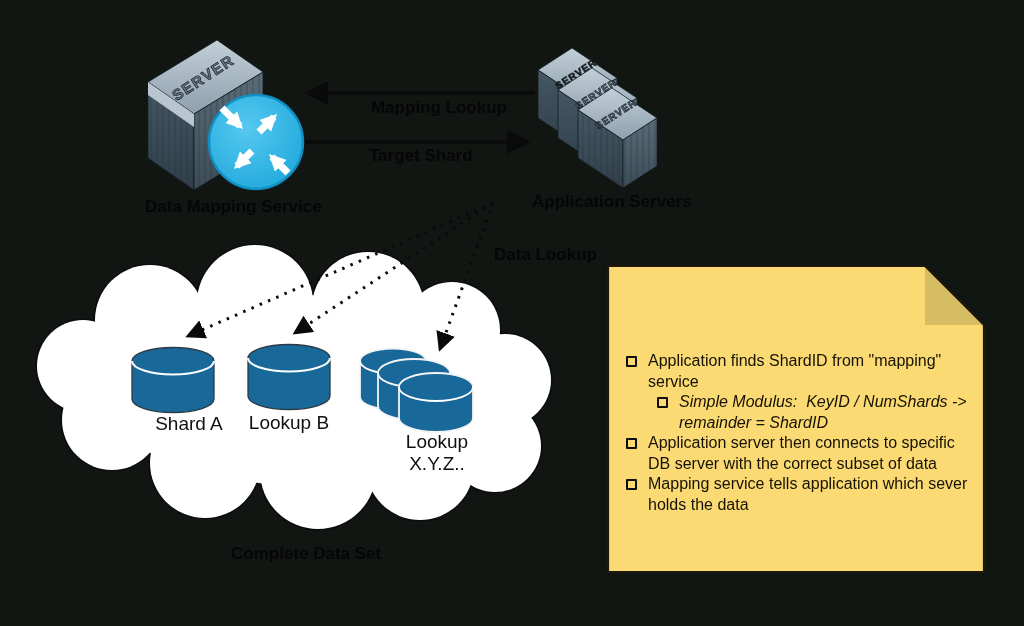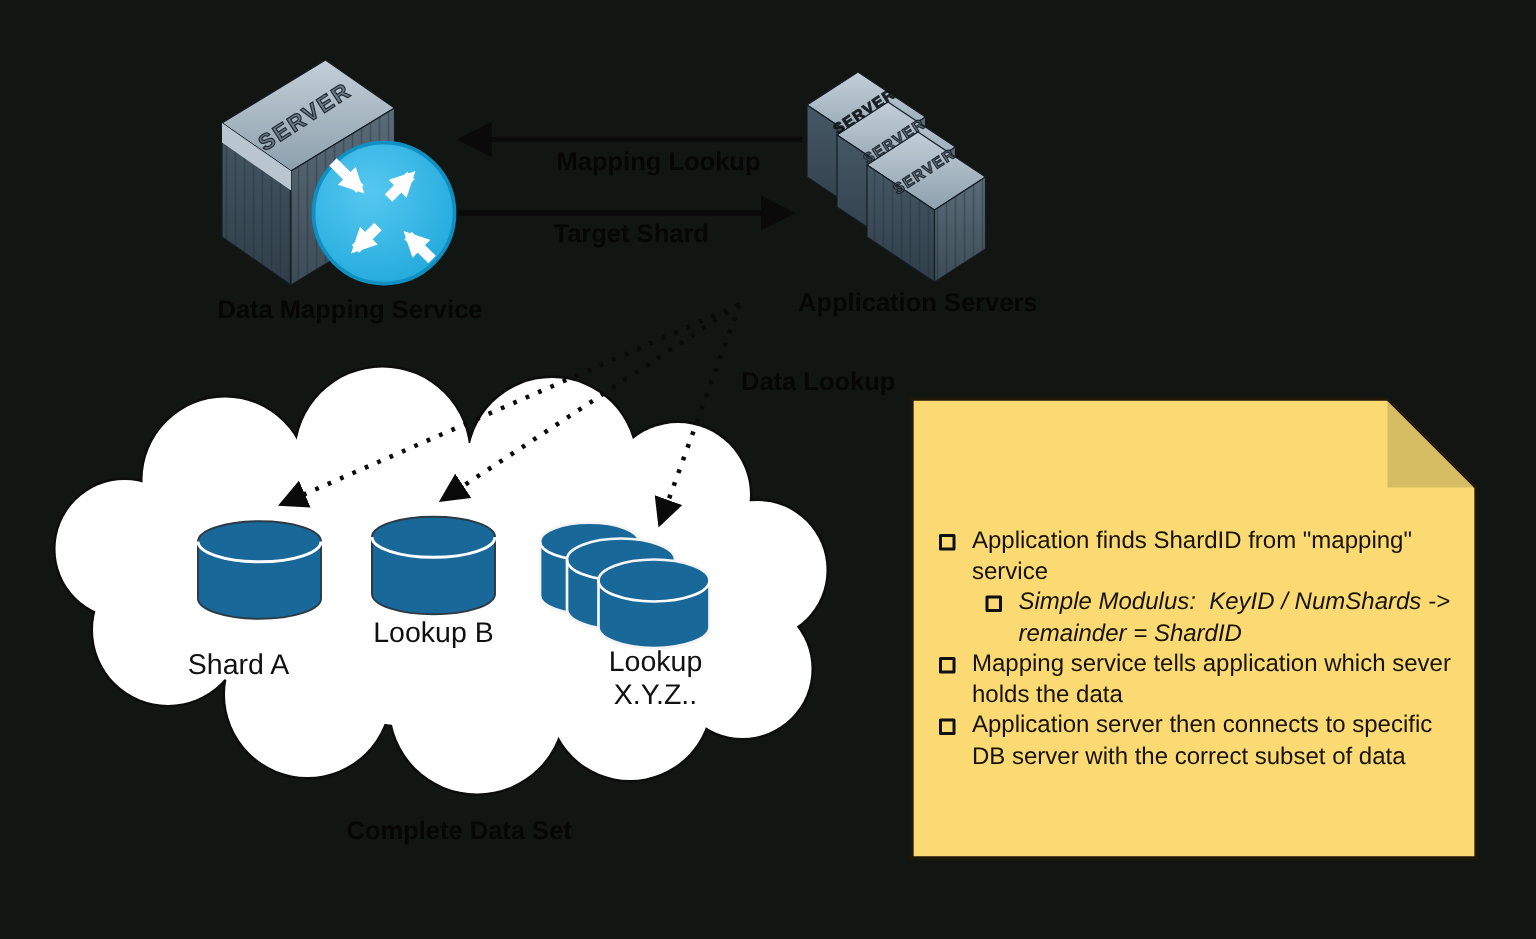--- a/index.html
+++ b/index.html
@@ -168,21 +168,21 @@
   <div class="lbl lbl-bold" style="left:145px; top:197px;">Data Mapping Service</div>
 
   <div class="lbl lbl-bold" style="left:532px; top:192px;">Application Servers</div>
 
   <div class="lbl lbl-bold" style="left:371px; top:98px;">Mapping Lookup</div>
 
   <div class="lbl lbl-bold" style="left:369px; top:146px;">Target Shard</div>
 
   <div class="lbl lbl-bold" style="left:494px; top:245px;">Data Lookup</div>
 
-  <div class="lbl lbl-shard" style="left:109px; top:413px; width:100px;margin-top:20px;">Shard A</div>
+  <div class="lbl lbl-shard" style="left:139px; top:413px; width:100px;">Shard A</div>
 
   <div class="lbl lbl-shard" style="left:239px; top:412px; width:100px;">Lookup B</div>
 
   <div class="lbl lbl-shard" style="left:387px; top:431px; width:100px;">
     <div>Lookup</div>
     <div>X.Y.Z..</div>
   </div>
 
   <div class="lbl lbl-bold" style="left:231px; top:544px;">Complete Data Set</div>
 
@@ -196,22 +196,22 @@
       <div class="note-item lvl1">
         <span class="bullet"></span>
         <span class="note-text">Application finds ShardID from "mapping" service</span>
       </div>
       <div class="note-item lvl2">
         <span class="bullet"></span>
         <span class="note-text">Simple Modulus:  KeyID / NumShards -&gt; remainder = ShardID</span>
       </div>
       <div class="note-item lvl1">
         <span class="bullet"></span>
+        <span class="note-text">Application server then connects to specific DB server with the correct subset of data</span>
+      </div>
+      <div class="note-item lvl1">
+        <span class="bullet"></span>
         <span class="note-text">Mapping service tells application which sever holds the data</span>
-      </div>
-      <div class="note-item lvl1">
-        <span class="bullet"></span>
-        <span class="note-text">Application server then connects to specific DB server with the correct subset of data</span>
       </div>
     </div>
   </div>
 
 </div>
 
 </body></html>

